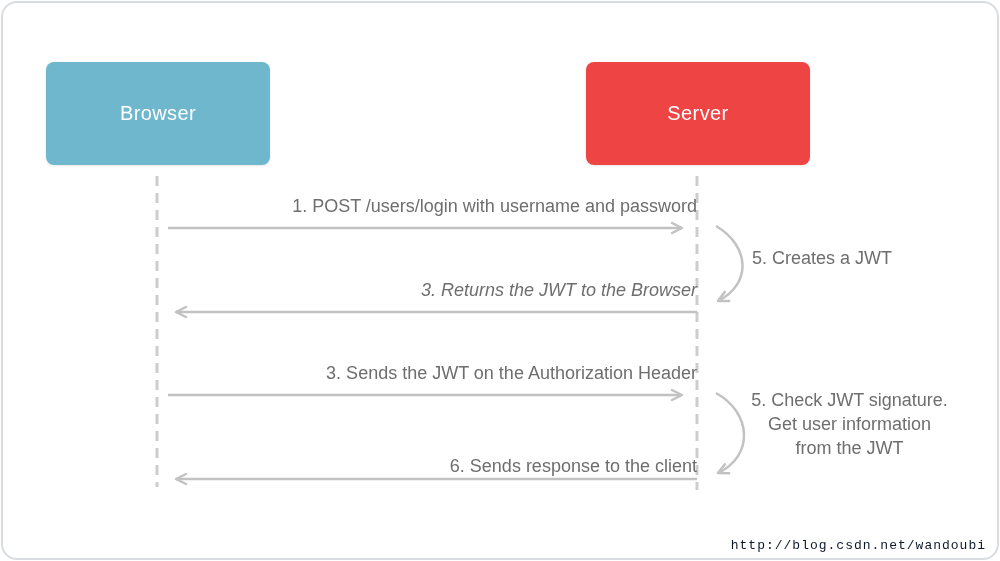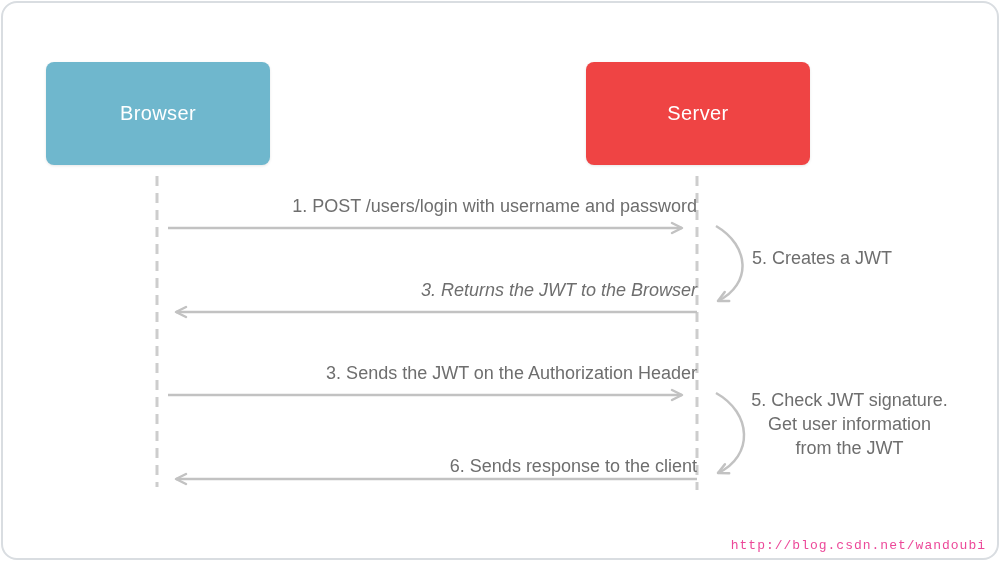--- a/index.html
+++ b/index.html
@@ -19,21 +19,21 @@
              color:#6e6e6e;font-size:18px;white-space:nowrap;}
   #msg-label-1{top:196px;}
   #msg-label-3{top:280px;font-style:italic;}
   #msg-label-4{top:363px;}
   #msg-label-6{top:447px;margin-top:9px;}
   .note{position:absolute;text-align:center;color:#6e6e6e;font-size:18px;}
   #note-2{left:727px;top:244px;width:190px;line-height:28px;}
   #note-5{left:742px;top:388px;width:215px;line-height:24px;}
   .watermark{position:absolute;right:14px;bottom:8px;
              font-family:"Liberation Mono", monospace;font-size:13px;
-             letter-spacing:1px;color:#ec4899;}
+             letter-spacing:1px;color:#0f172a;}
   svg .line{stroke:#c2c2c2;stroke-width:2.5;fill:none;}
   svg .lifeline{stroke:#cdcdcd;stroke-width:3;stroke-dasharray:10 7;fill:none;}
 </style>
 </head>
 <body>
 
 <div class="frame"></div>
 
 <svg class="layer" viewBox="0 0 1000 561" xmlns="http://www.w3.org/2000/svg">
   <defs>

